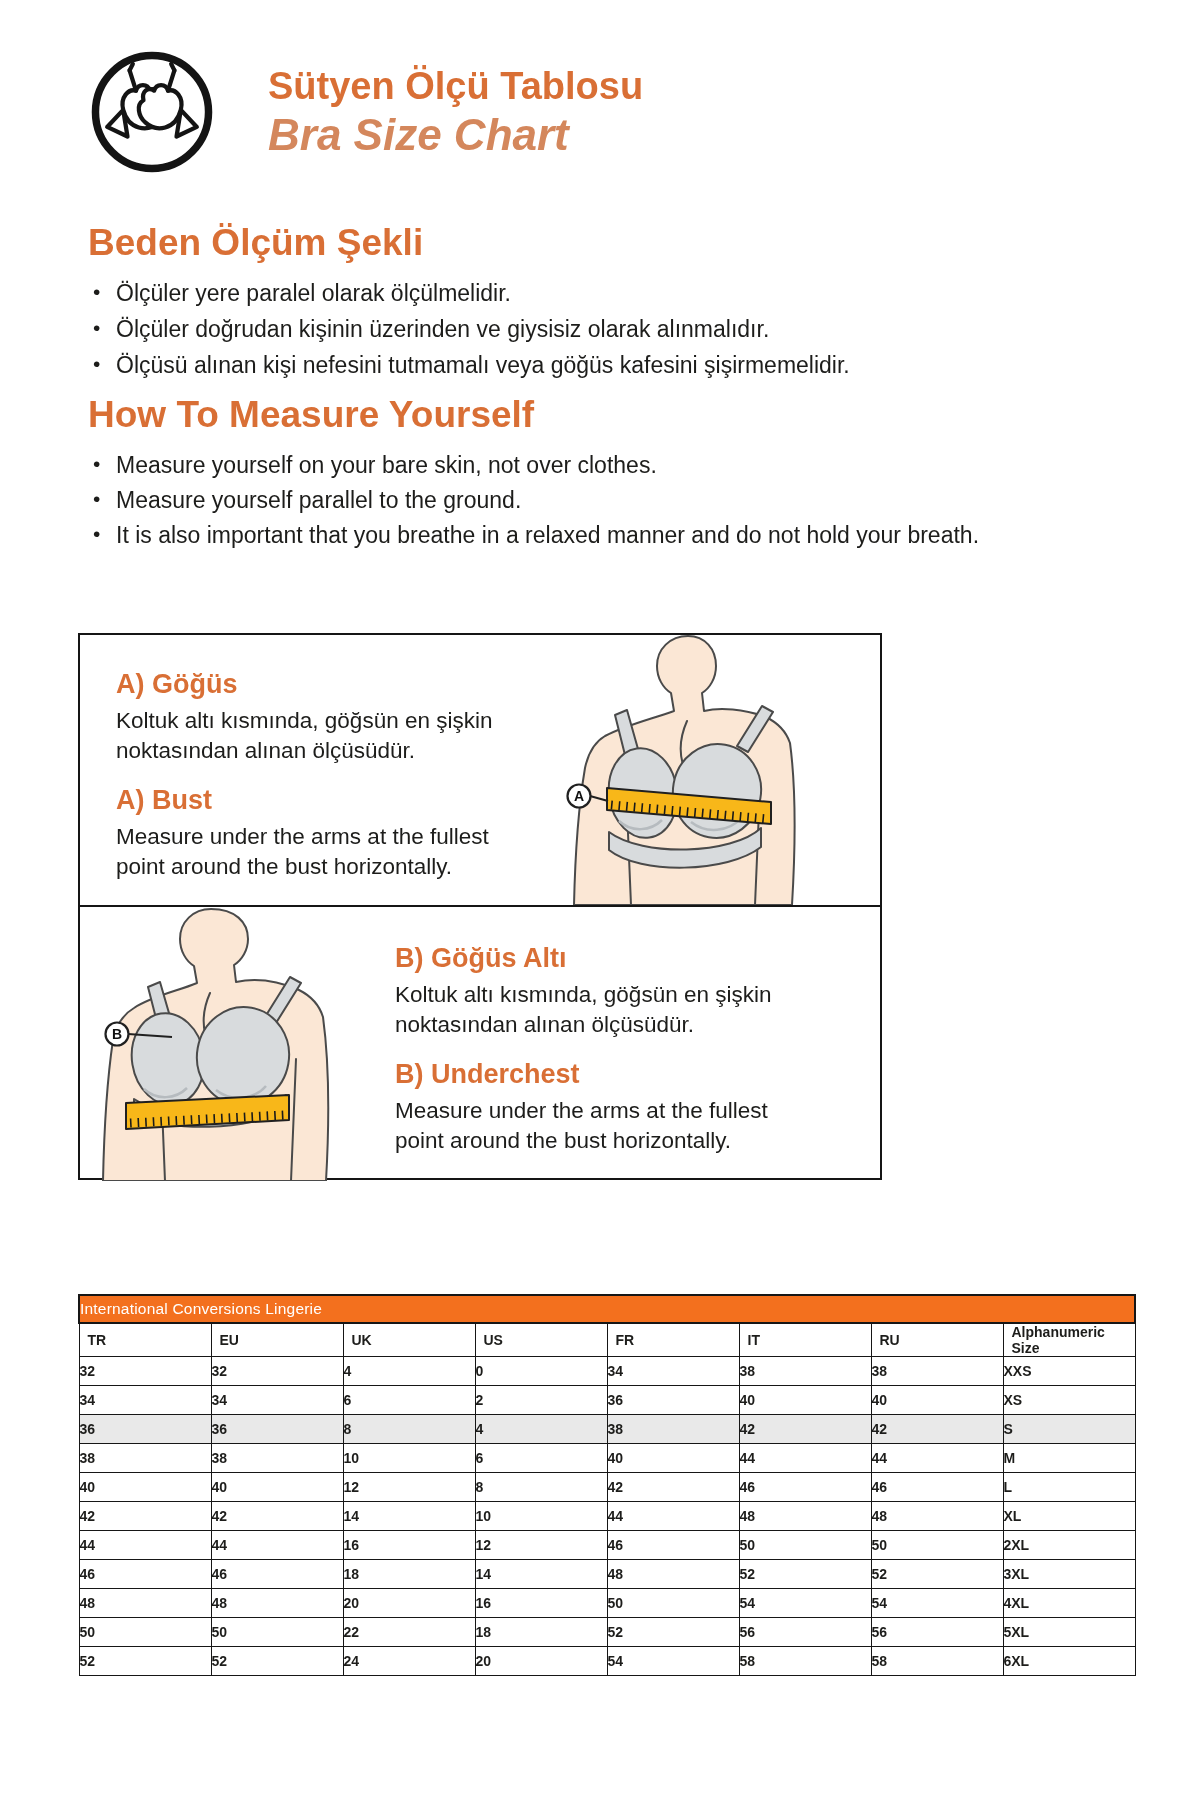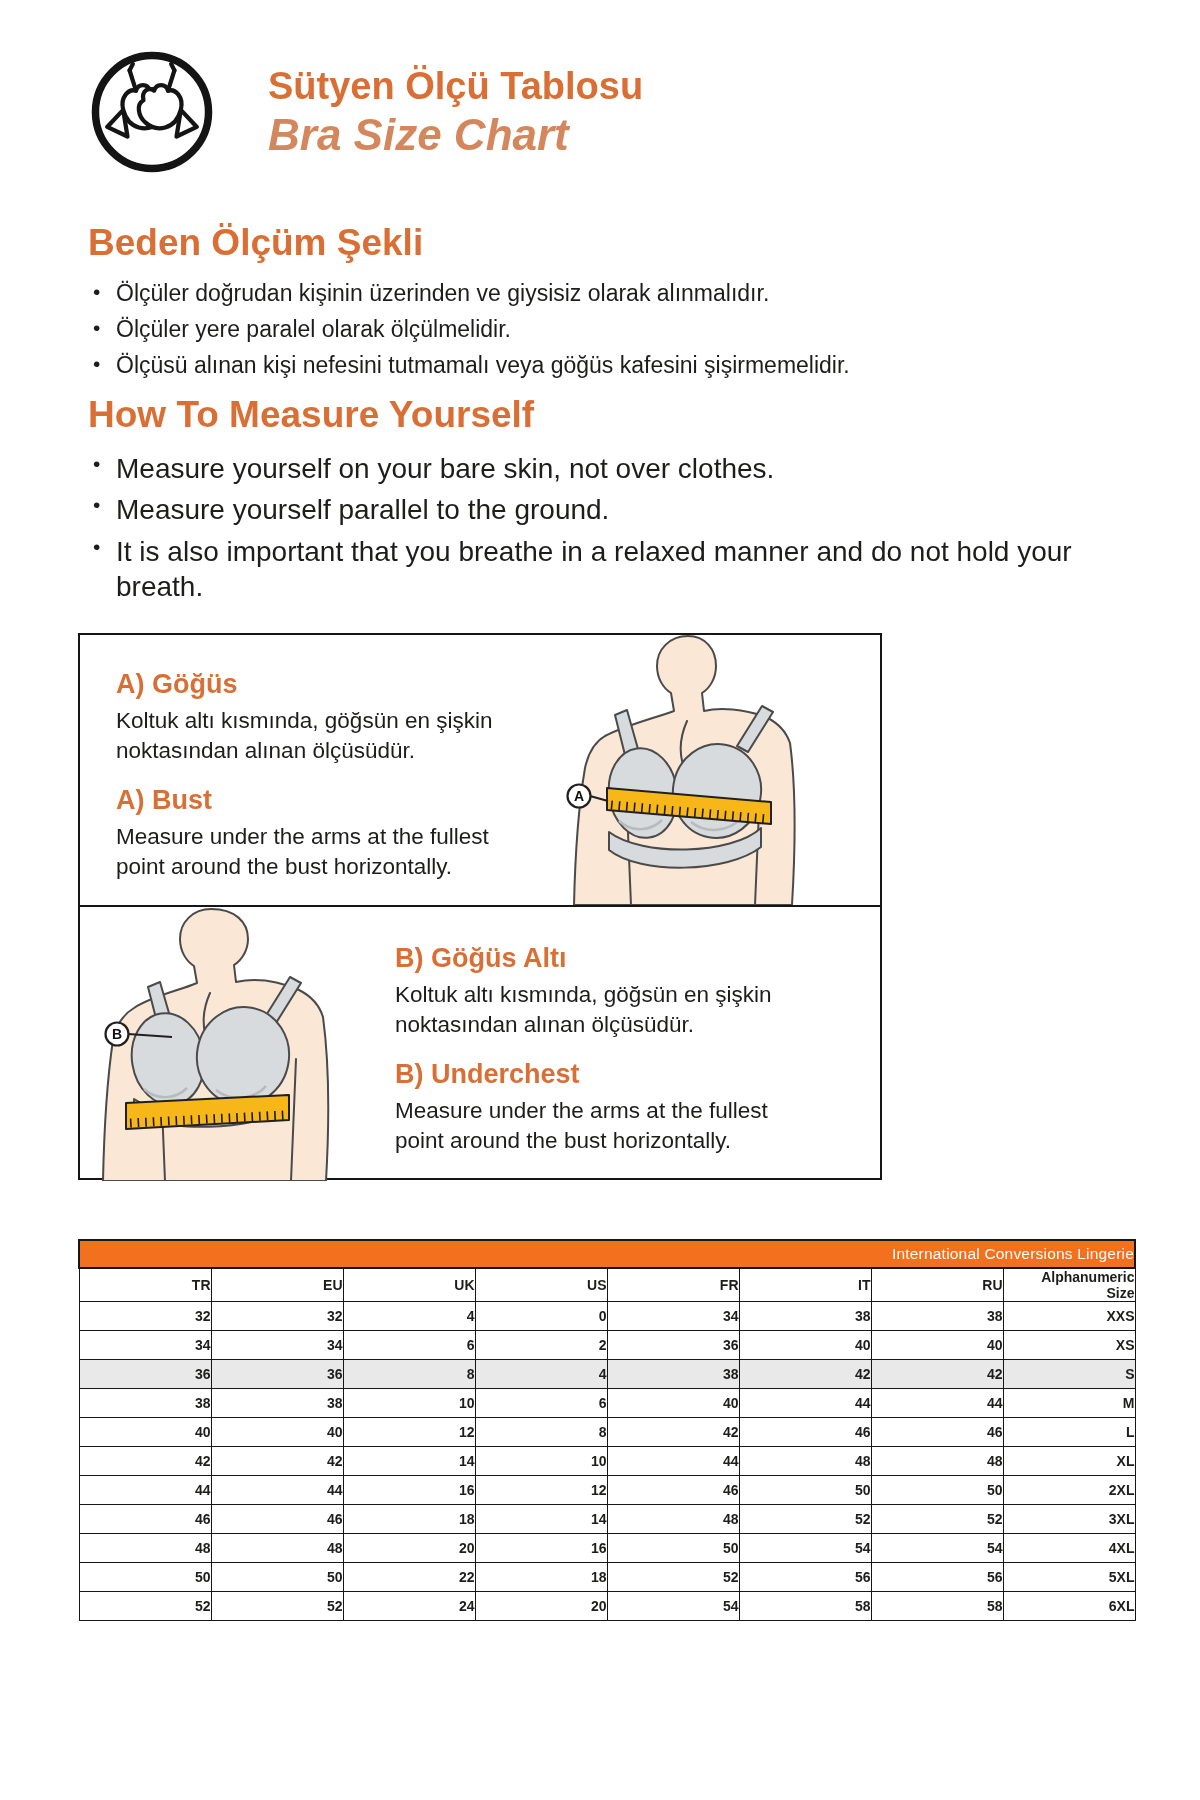--- a/index.html
+++ b/index.html
@@ -15,40 +15,40 @@
   .brand-sub   { font-size:44px; font-style:italic; font-weight:700; color:#d4875c; line-height:1.15; }
 
   
   .sec { position:absolute; left:88px; width:1060px; }
   .sec h2 { margin:0; font-size:37px; font-weight:bold; color:#d96f35; }
   .sec ul { margin:15px 0 0 0; padding:0 0 0 28px; list-style:none; }
   .sec li { position:relative; font-size:23px; line-height:1.26; margin-bottom:7px; color:#1d1d1b; }
   .sec li::before { content:"\2022"; position:absolute; left:-23px; top:0px; font-size:21px; color:#1d1d1b; }
   .sec-tr { top:222px; }
   .sec-en { top:394px; }
-  .sec-en li { font-size:28px; margin-bottom:6px; }
+  .sec-en li { font-size:23px; margin-bottom:6px; }
 
   
   .fig-boxes { position:absolute; left:78px; top:633px; width:804px; }
   .fig-box { position:relative; border:2px solid #151515; background:#fff; box-sizing:border-box; }
   .box-a { height:274px; }
   .box-b { height:275px; margin-top:-2px; }
   .fig-text { position:absolute; }
   .box-a .fig-text { left:36px; top:34px; width:400px; }
   .box-b .fig-text { left:315px; top:36px; width:420px; }
   .fig-text h3 { margin:0 0 6px 0; font-size:27px; font-weight:bold; color:#d96f35; }
   .fig-text p  { margin:0 0 20px 0; font-size:22.5px; line-height:1.32; color:#1d1d1b; }
   .figure { position:absolute; }
   .figure-a { left:402px; top:2px;   width:356px; height:270px; }
   .figure-b { left:22px;  top:274px; width:240px; height:274px; }
 
   
   .size-table {
-    position:absolute; left:78px; top:1239px; width:1058px;
-    border-collapse:collapse; table-layout:fixed; text-align:right;
+    position:absolute; left:78px; top:1294px; width:1058px;
+    border-collapse:collapse; table-layout:fixed; text-align:left;
   }
   .size-table th, .size-table td { border:1.5px solid #161616; padding:0; }
   .size-table .bar-cell {
     background:#f3701e; color:#ffffff; font-size:15.5px; font-weight:400;
     height:26px; border:2px solid #161616; letter-spacing:0.2px;
   }
   .size-table thead .col-head { height:30px; font-size:14px; font-weight:bold; background:#ffffff;padding-left:8px; }
   .size-table tbody td { height:28px; font-size:14px; font-weight:bold; background:#ffffff; }
   .size-table tbody tr.hl td { background:#e9e9e9; }
 </style>
@@ -75,22 +75,22 @@
     </div>
     <div>
       <div class="brand-title">Sütyen Ölçü Tablosu</div>
       <div class="brand-sub">Bra Size Chart</div>
     </div>
   </header>
 
   <section class="sec sec-tr">
     <h2>Beden Ölçüm Şekli</h2>
     <ul>
+        <li>Ölçüler yere paralel olarak ölçülmelidir.</li>
         <li>Ölçüler doğrudan kişinin üzerinden ve giysisiz olarak alınmalıdır.</li>
-        <li>Ölçüler yere paralel olarak ölçülmelidir.</li>
         <li>Ölçüsü alınan kişi nefesini tutmamalı veya göğüs kafesini şişirmemelidir.</li>
       </ul>
   </section>
 
   <section class="sec sec-en">
     <h2>How To Measure Yourself</h2>
     <ul>
         <li>Measure yourself on your bare skin, not over clothes.</li>
         <li>Measure yourself parallel to the ground.</li>
         <li>It is also important that you breathe in a relaxed manner and do not hold your breath.</li>

